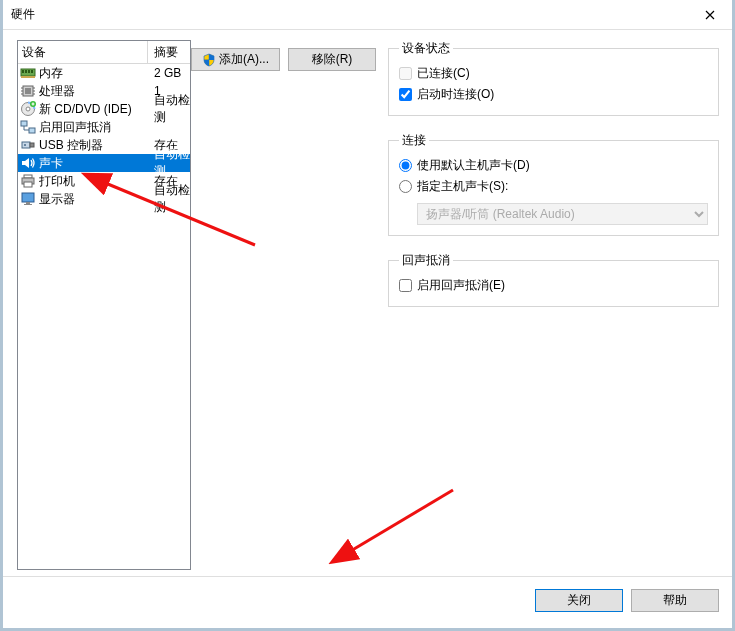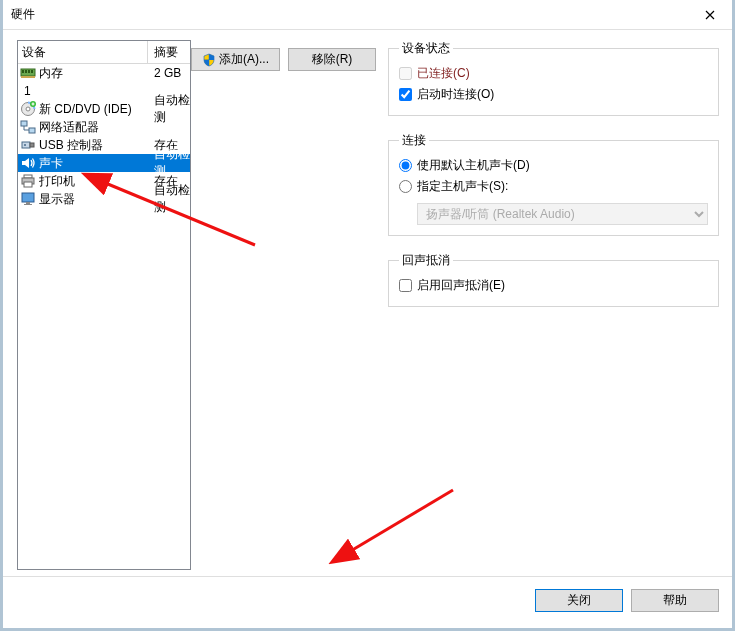--- a/index.html
+++ b/index.html
@@ -114,21 +114,21 @@
   legend {
     font-size: 12px;
     padding: 0 3px;
   }
   .checkbox-row, .radio-row {
     display: flex;
     align-items: center;
     height: 21px;
     gap: 5px;
   }
-  .checkbox-row.disabled label { color: #7f1d1d; }
+  .checkbox-row.disabled label { color: #000000; }
   .checkbox-row input, .radio-row input { margin:0; }
   .select-wrap {
     margin-top: 6px;
     margin-left: 18px;
   }
   select {
     width: 291px;
     height: 22px;
     font-family: inherit;
     font-size: 12px;
@@ -187,20 +187,35 @@
                   <rect x="8" y="5" width="2" height="3" fill="#2a5a15"></rect>
                   <rect x="11" y="5" width="2" height="3" fill="#2a5a15"></rect>
                   <rect x="1" y="11" width="14" height="2" fill="#caa850"></rect>
                 </svg>
               </span>
               <span>内存</span>
             </div>
             <div class="lr-col2">2 GB</div>
           </div>
           <div class="list-row">
+            <div class="lr-col1">
+              <span class="dev-icon">
+                <svg viewBox="0 0 16 16">
+                  <rect x="3" y="3" width="10" height="10" fill="#d0d0d0" stroke="#666"></rect>
+                  <rect x="5" y="5" width="6" height="6" fill="#888"></rect>
+                  <line x1="1" y1="5" x2="3" y2="5" stroke="#666"></line>
+                  <line x1="1" y1="8" x2="3" y2="8" stroke="#666"></line>
+                  <line x1="1" y1="11" x2="3" y2="11" stroke="#666"></line>
+                  <line x1="13" y1="5" x2="15" y2="5" stroke="#666"></line>
+                  <line x1="13" y1="8" x2="15" y2="8" stroke="#666"></line>
+                  <line x1="13" y1="11" x2="15" y2="11" stroke="#666"></line>
+                </svg>
+              </span>
+              <span>处理器</span>
+            </div>
             <div class="lr-col2">1</div>
           </div>
           <div class="list-row">
             <div class="lr-col1">
               <span class="dev-icon">
                 <svg viewBox="0 0 16 16">
                   <circle cx="8" cy="8" r="6.5" fill="#e8e8e8" stroke="#888"></circle>
                   <circle cx="8" cy="8" r="2" fill="#fff" stroke="#888"></circle>
                   <path d="M8 1.5 A6.5 6.5 0 0 1 14.5 8" fill="none" stroke="#7ab8ff" stroke-width="2"></path>
                   <circle cx="13" cy="3" r="3" fill="#3bbf3b"></circle>
@@ -213,21 +228,21 @@
           </div>
           <div class="list-row">
             <div class="lr-col1">
               <span class="dev-icon">
                 <svg viewBox="0 0 16 16">
                   <rect x="1" y="2" width="6" height="5" fill="#b8d8f0" stroke="#4a6a88"></rect>
                   <rect x="9" y="9" width="6" height="5" fill="#b8d8f0" stroke="#4a6a88"></rect>
                   <path d="M4 7 L4 11 L9 11" fill="none" stroke="#4a6a88"></path>
                 </svg>
               </span>
-              <span>网络适配器</span>
+              <span>启用回声抵消</span>
             </div>
           </div>
           <div class="list-row">
             <div class="lr-col1">
               <span class="dev-icon">
                 <svg viewBox="0 0 16 16">
                   <rect x="2" y="5" width="8" height="6" fill="#c8d8e8" stroke="#4a6a88"></rect>
                   <rect x="10" y="6" width="4" height="4" fill="#888" stroke="#555"></rect>
                   <circle cx="5" cy="8" r="1" fill="#4a6a88"></circle>
                 </svg>

